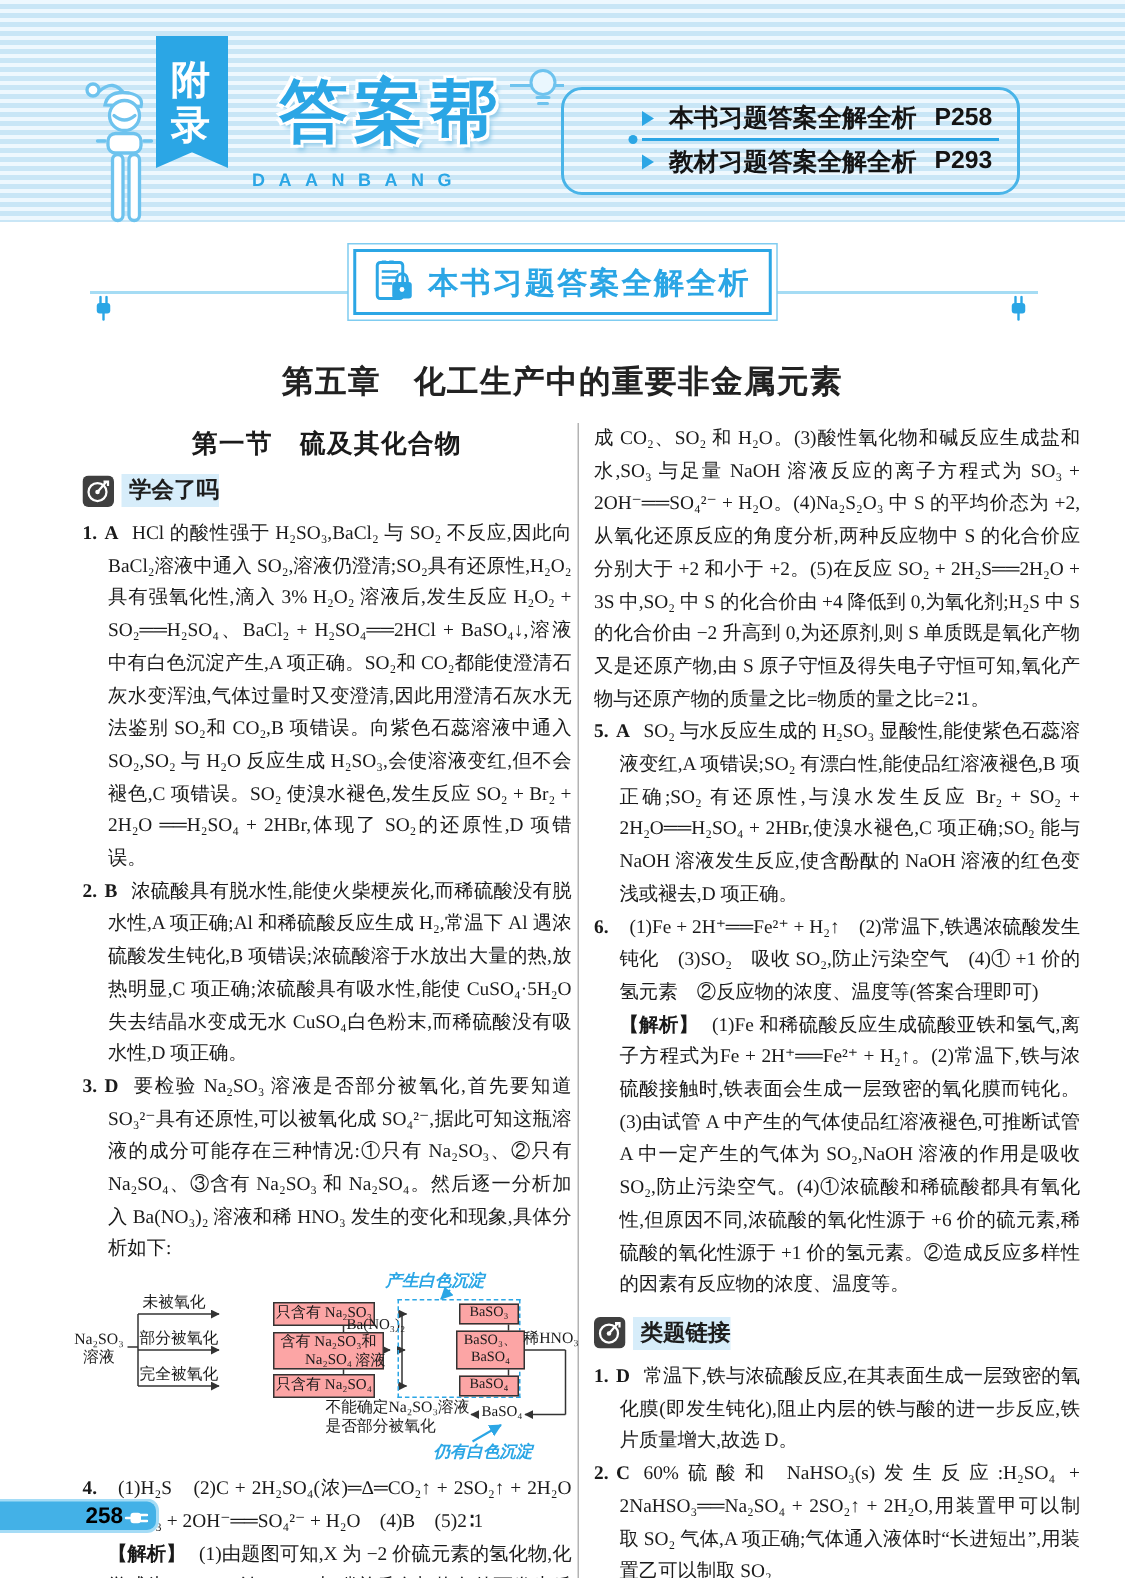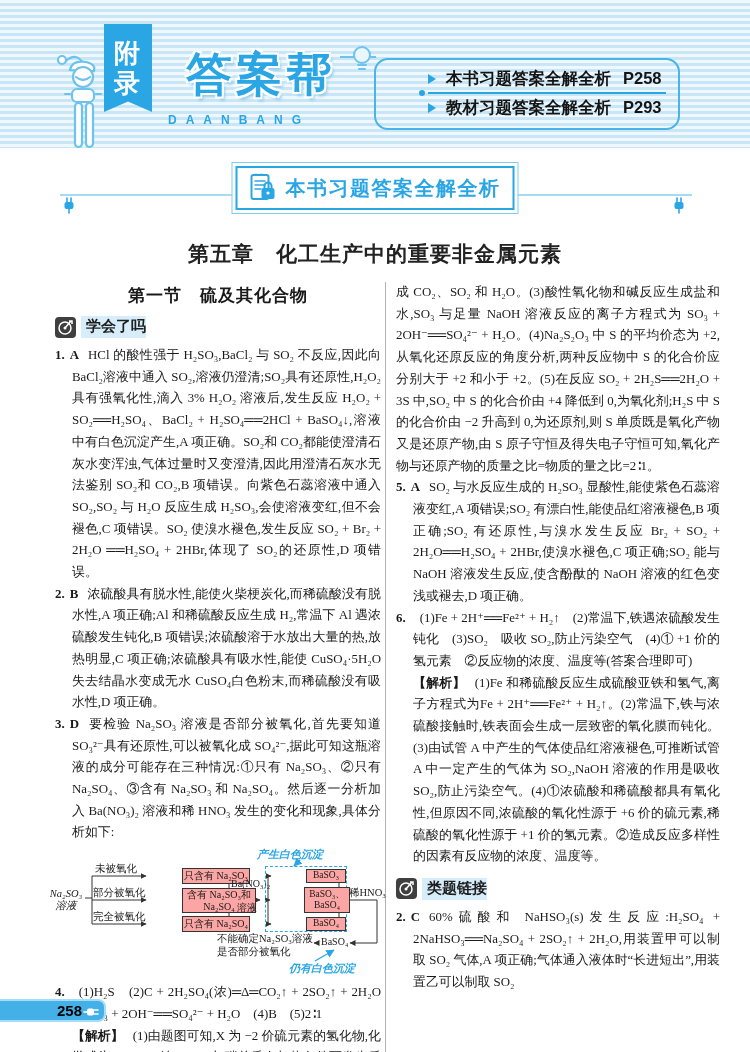--- a/index.html
+++ b/index.html
@@ -65,21 +65,21 @@
   .ians { font-weight:bold; margin:0 9px 0 5px; }
   .exp { padding-left:17px; }
   .exp-label { font-weight:bold; }
   .exp-body { margin-left:9px; }
 
   
   .diag { position:relative; width:332px; height:131px; margin:4px 0 3px -8px;
     font-size:10.5px; line-height:12px; }
   .diag svg.lines { position:absolute; left:0; top:0; }
   .dlbl { position:absolute; white-space:nowrap;text-align:right; }
-  .pre { white-space:pre-line; text-align:center;font-style:italic; }
+  .pre { white-space:pre-line; text-align:center; }
   .dbox { position:absolute; border:1px solid #333; background:#fca5a5; display:flex;
     align-items:center; justify-content:center; text-align:center; font-size:10px;
     line-height:11.5px; white-space:pre-line;margin-left:32px; }
   .dashed { position:absolute; left:218px; top:18px; width:82px; height:66px;
     border:1.5px dashed #2ba6e5; }
   .note { position:absolute; color:#2ba6e5; font-family:"Liberation Sans",sans-serif;
     font-weight:bold; font-style:italic; font-size:11px; white-space:nowrap; }
   .concl { position:absolute; left:170px; top:85px; width:102px; white-space:pre-line;
     font-size:10.5px; line-height:12.5px; }
 
@@ -267,20 +267,23 @@
         <svg width="21" height="21" viewBox="0 0 21 21">
           <rect x="0" y="0" width="21" height="21" rx="4" fill="#3f3f3f"></rect>
           <circle cx="10" cy="11" r="6" fill="none" stroke="#fff" stroke-width="1.5"></circle>
           <circle cx="10" cy="11" r="1.5" fill="#fff"></circle>
           <path d="M10,11 L16,4 M14,4 h3 v3" stroke="#fff" stroke-width="1.5" fill="none"></path>
         </svg>
         <span class="badge-txt">类题链接</span>
       </div>
 
       <div class="item">
+        <span class="inum">1.</span><span class="ians">D</span><span>常温下,铁与浓硫酸反应,在其表面生成一层致密的氧化膜(即发生钝化),阻止内层的铁与酸的进一步反应,铁片质量增大,故选 D。</span>
+      </div>
+      <div class="item">
         <span class="inum">2.</span><span class="ians">C</span><span>60%硫酸和 NaHSO₃(s)发生反应:H₂SO₄ + 2NaHSO₃══Na₂SO₄ + 2SO₂↑ + 2H₂O,用装置甲可以制取 SO₂ 气体,A 项正确;气体通入液体时“长进短出”,用装置乙可以制取 SO₂</span>
       </div>
     </div>
   </div>
 
   <footer class="pagefoot">
     <span>258</span>
     <svg width="16" height="14" viewBox="0 0 16 14">
       <g stroke="#fff" stroke-width="1.6" fill="none" stroke-linecap="round">
         <path d="M1,7 H4"></path>

